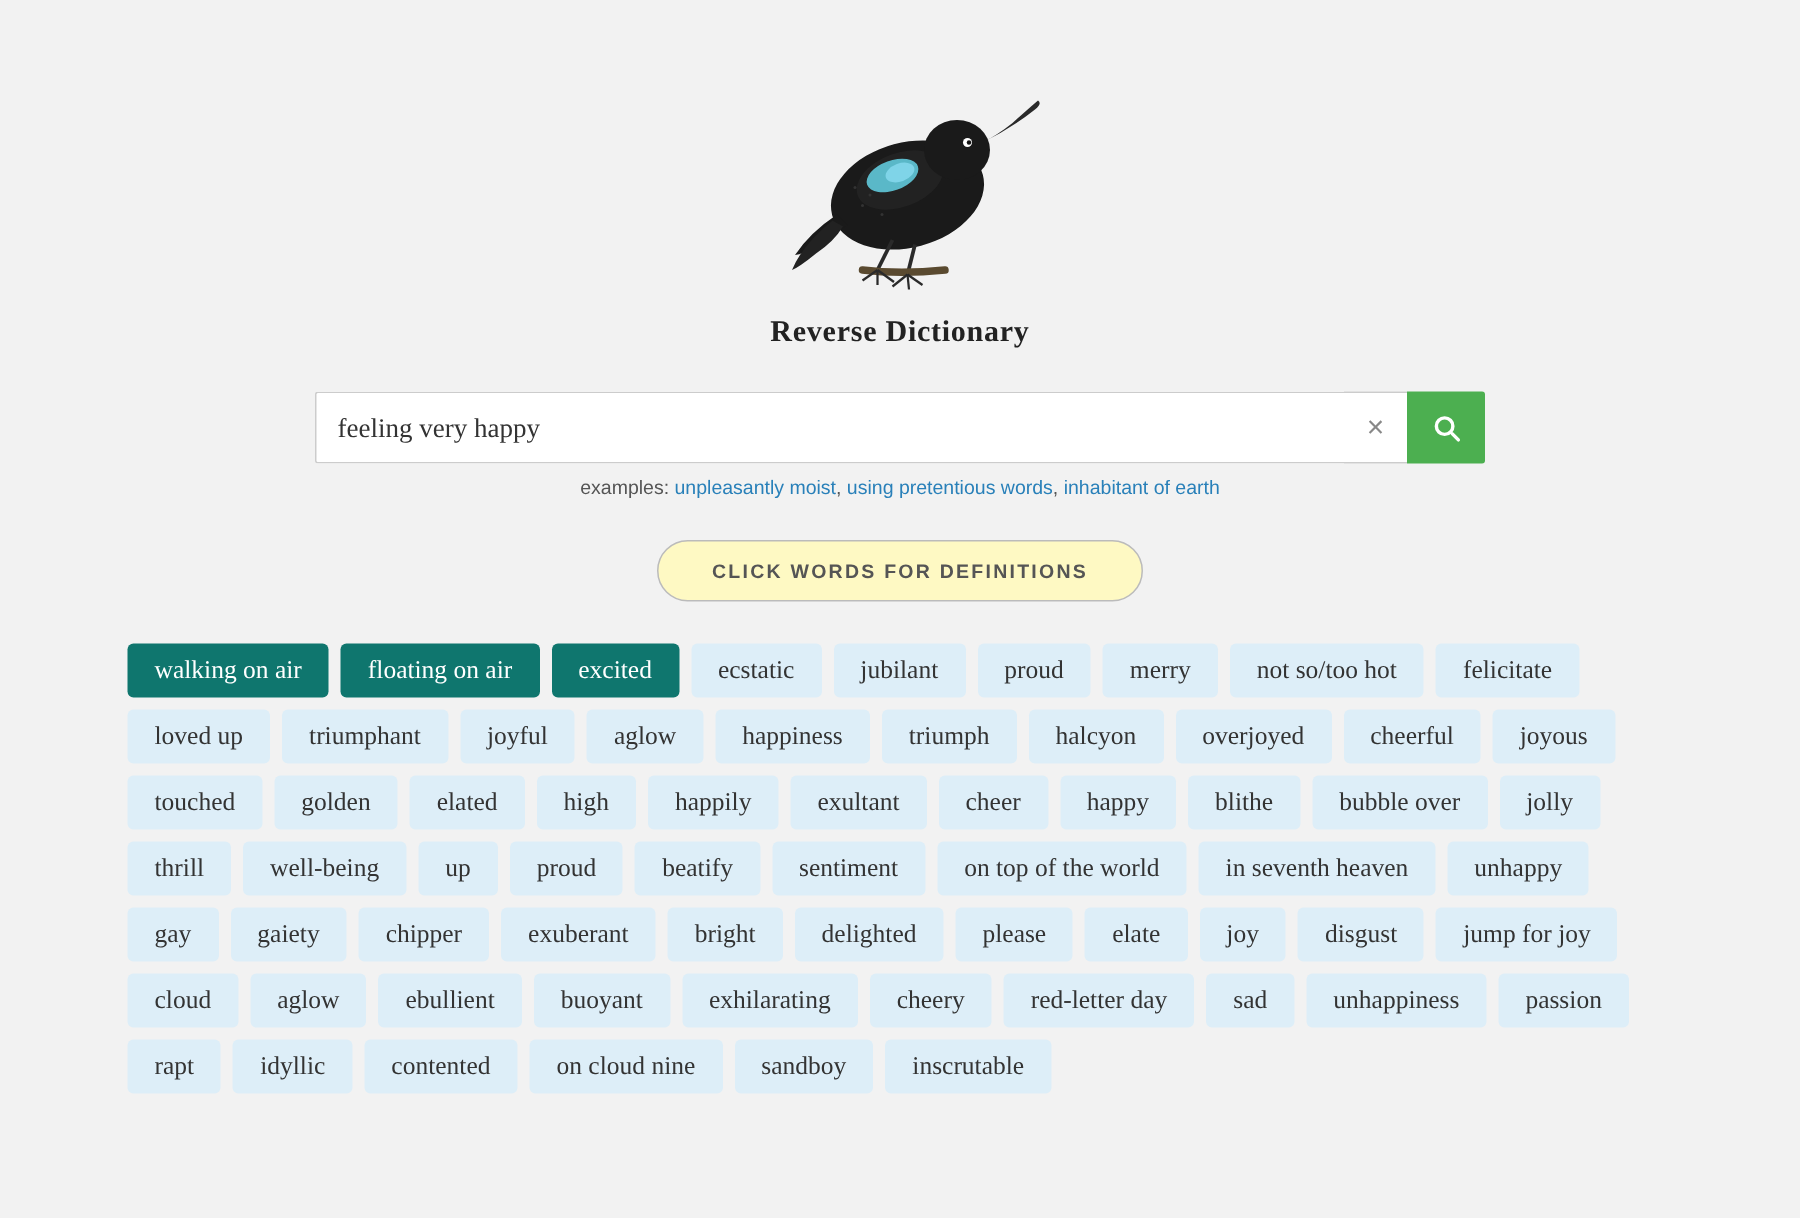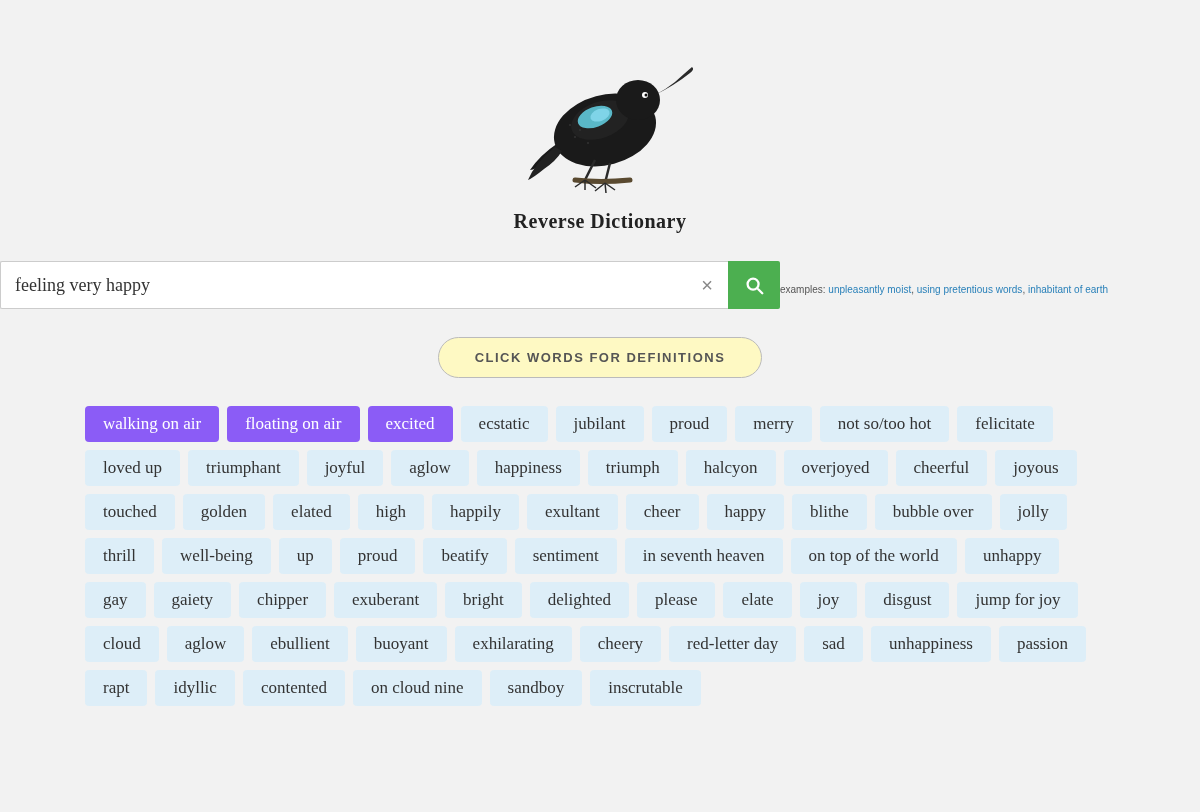--- a/index.html
+++ b/index.html
@@ -28,20 +28,21 @@
       font-size: 20px;
       font-weight: bold;
       letter-spacing: 0.5px;
       color: #222;
       margin-top: 10px;
       font-family: Georgia, serif;
     }
     .search-area {
       margin-top: 28px;
       display: flex;
+      flex-direction: column;
       align-items: center;
       width: 100%;
     }
     .search-row {
       display: flex;
       align-items: center;
       width: 780px;
       max-width: 95vw;
     }
     .search-input {
@@ -82,21 +83,21 @@
       align-items: center;
       justify-content: center;
     }
     .search-btn svg {
       width: 22px;
       height: 22px;
       fill: white;
     }
     .examples {
       margin-top: 8px;
-      font-size: 10px;
+      font-size: 13px;
       color: #555;
       font-family: Arial, sans-serif;
     }
     .examples a {
       color: #2980b9;
       text-decoration: none;
     }
     .hint-btn {
       margin-top: 28px;
       padding: 12px 36px;
@@ -125,21 +126,21 @@
       border-radius: 4px;
       font-size: 17px;
       font-family: Georgia, serif;
       cursor: pointer;
       background: #ddeef8;
       color: #333;
       border: none;
       white-space: nowrap;
     }
     .word-tag.highlight {
-      background: #8b5cf6;
+      background: #0f766e;
       color: #fff;
     }
   </style>
 </head>
 <body>
 
 <div class="bird-container">
   <svg class="bird-svg" viewBox="0 0 200 170" xmlns="http://www.w3.org/2000/svg">
 
     <ellipse cx="105" cy="105" rx="52" ry="35" fill="#1a1a1a" transform="rotate(-15 105 105)"></ellipse>
@@ -230,22 +231,22 @@
     <button class="word-tag">happy</button>
     <button class="word-tag">blithe</button>
     <button class="word-tag">bubble over</button>
     <button class="word-tag">jolly</button>
     <button class="word-tag">thrill</button>
     <button class="word-tag">well-being</button>
     <button class="word-tag">up</button>
     <button class="word-tag">proud</button>
     <button class="word-tag">beatify</button>
     <button class="word-tag">sentiment</button>
+    <button class="word-tag">on top of the world</button>
     <button class="word-tag">in seventh heaven</button>
-    <button class="word-tag">on top of the world</button>
     <button class="word-tag">unhappy</button>
     <button class="word-tag">gay</button>
     <button class="word-tag">gaiety</button>
     <button class="word-tag">chipper</button>
     <button class="word-tag">exuberant</button>
     <button class="word-tag">bright</button>
     <button class="word-tag">delighted</button>
     <button class="word-tag">please</button>
     <button class="word-tag">elate</button>
     <button class="word-tag">joy</button>

